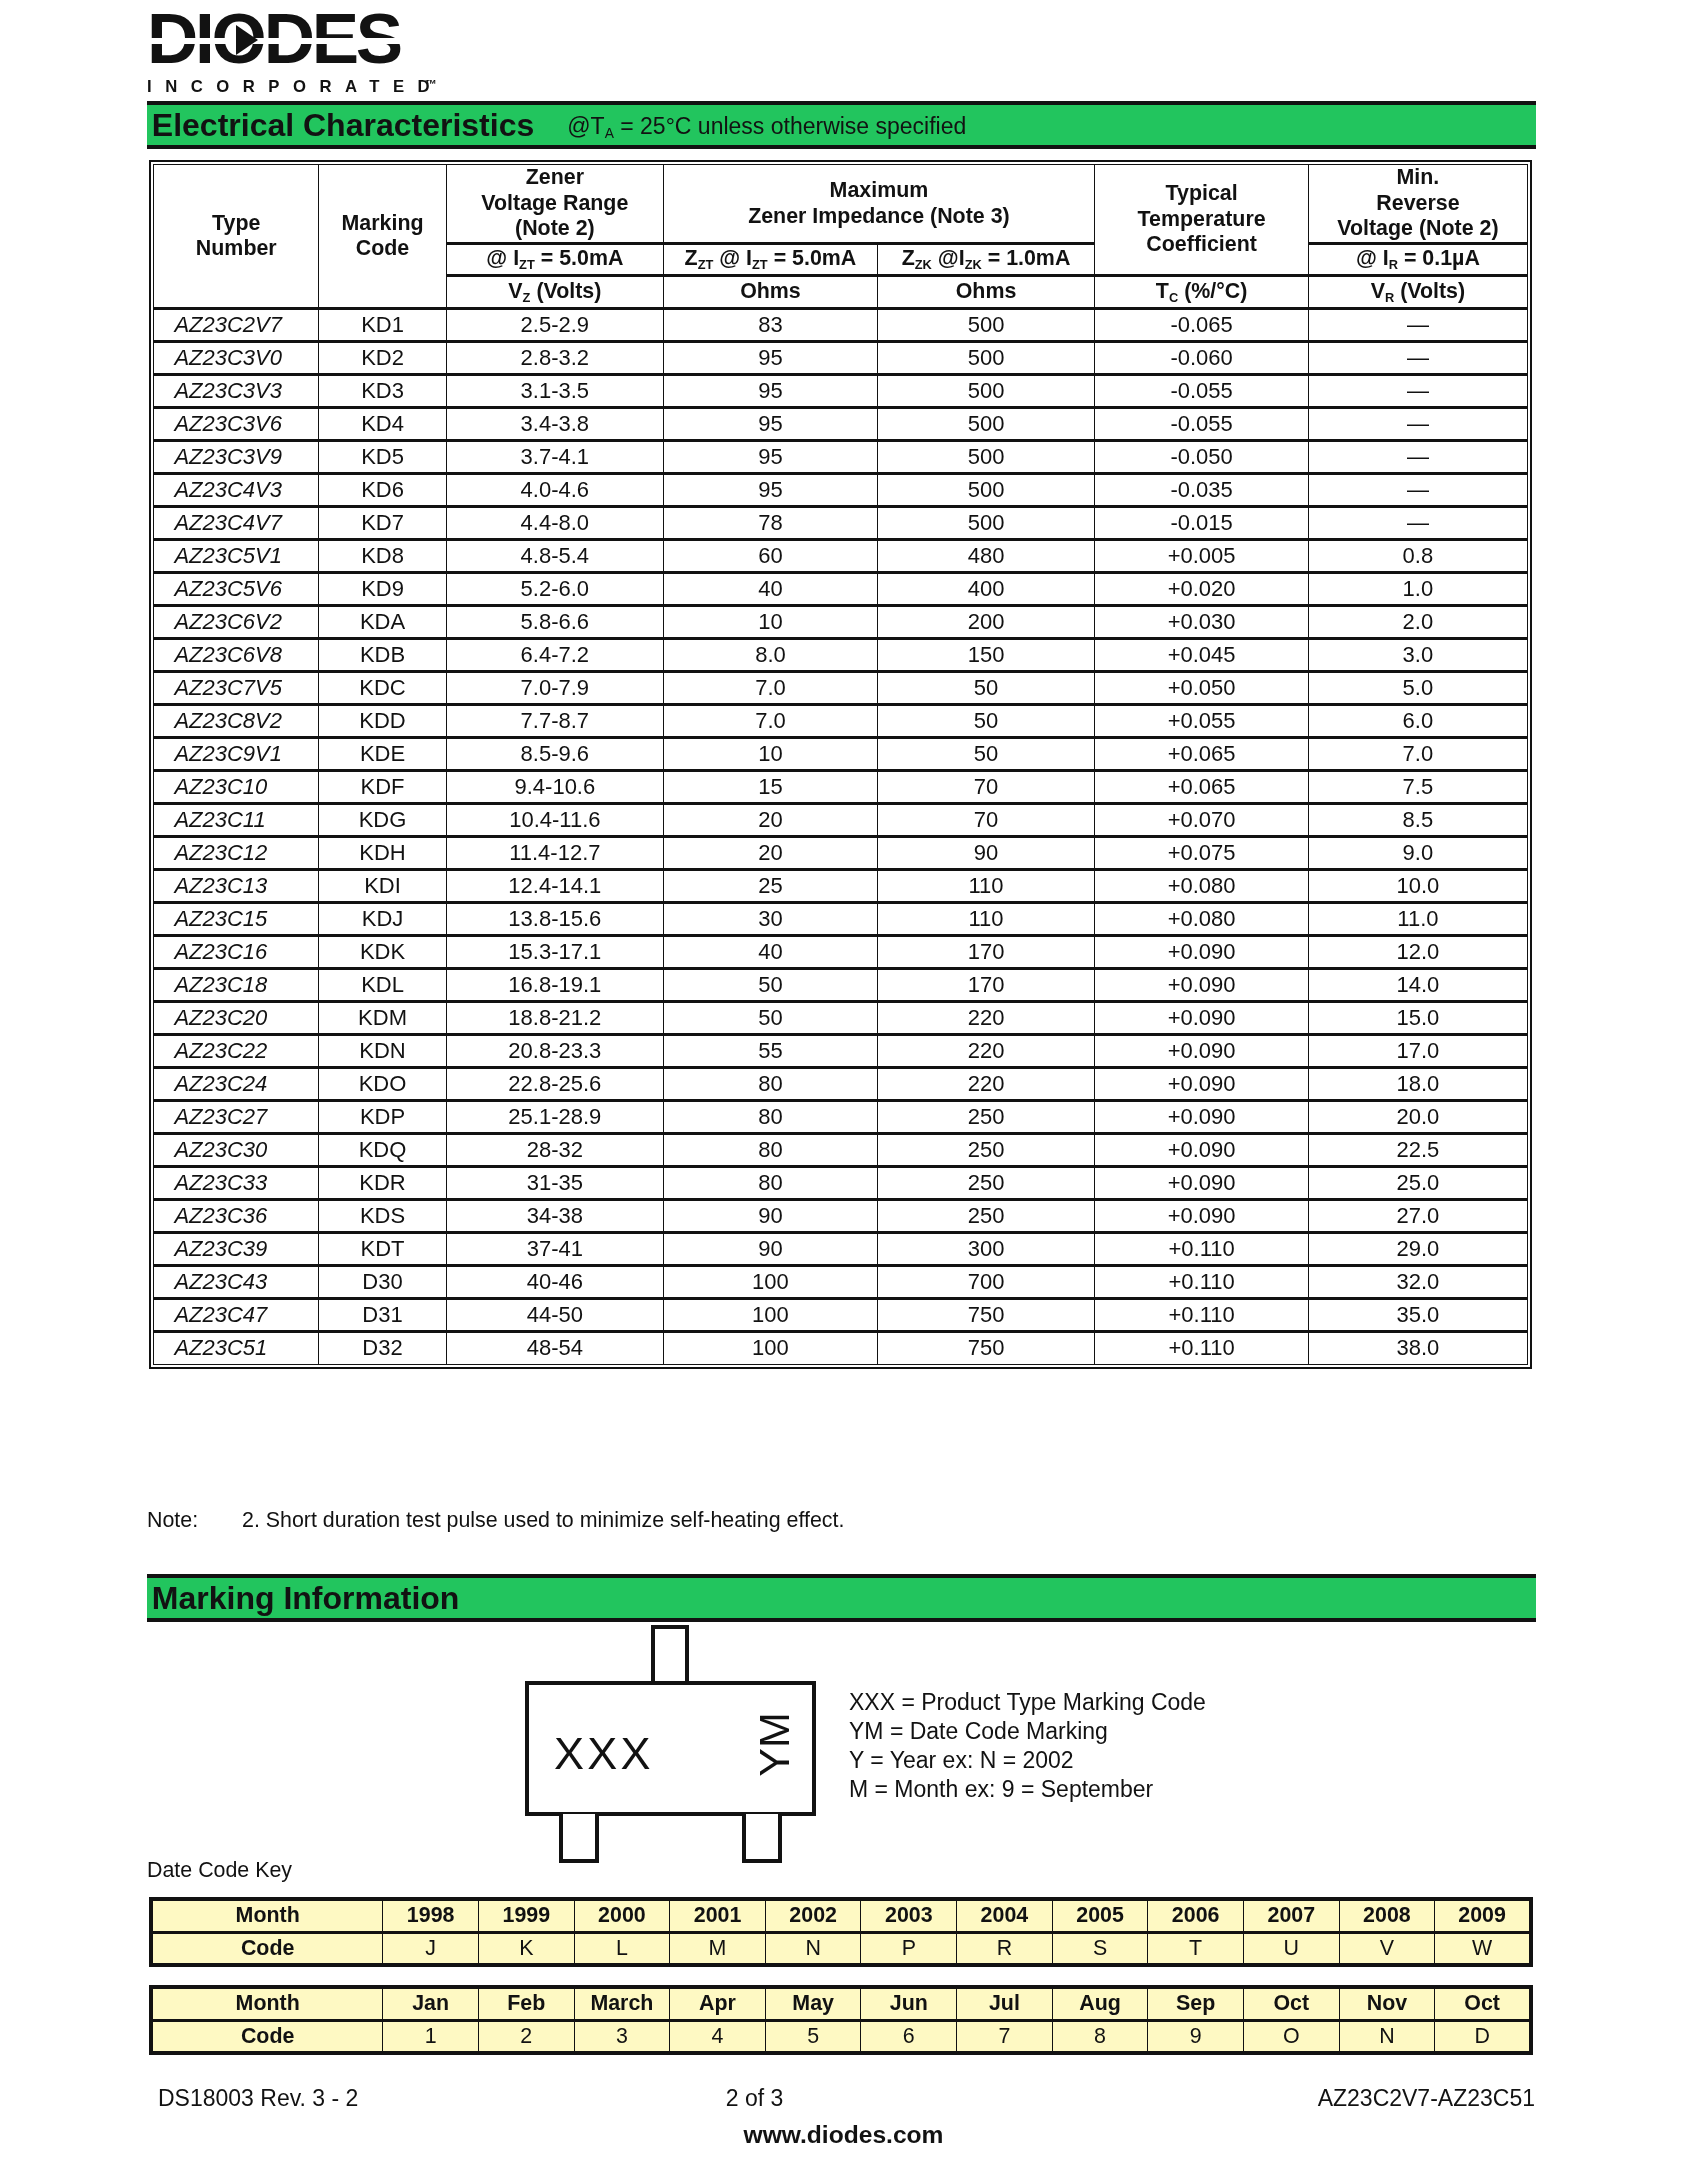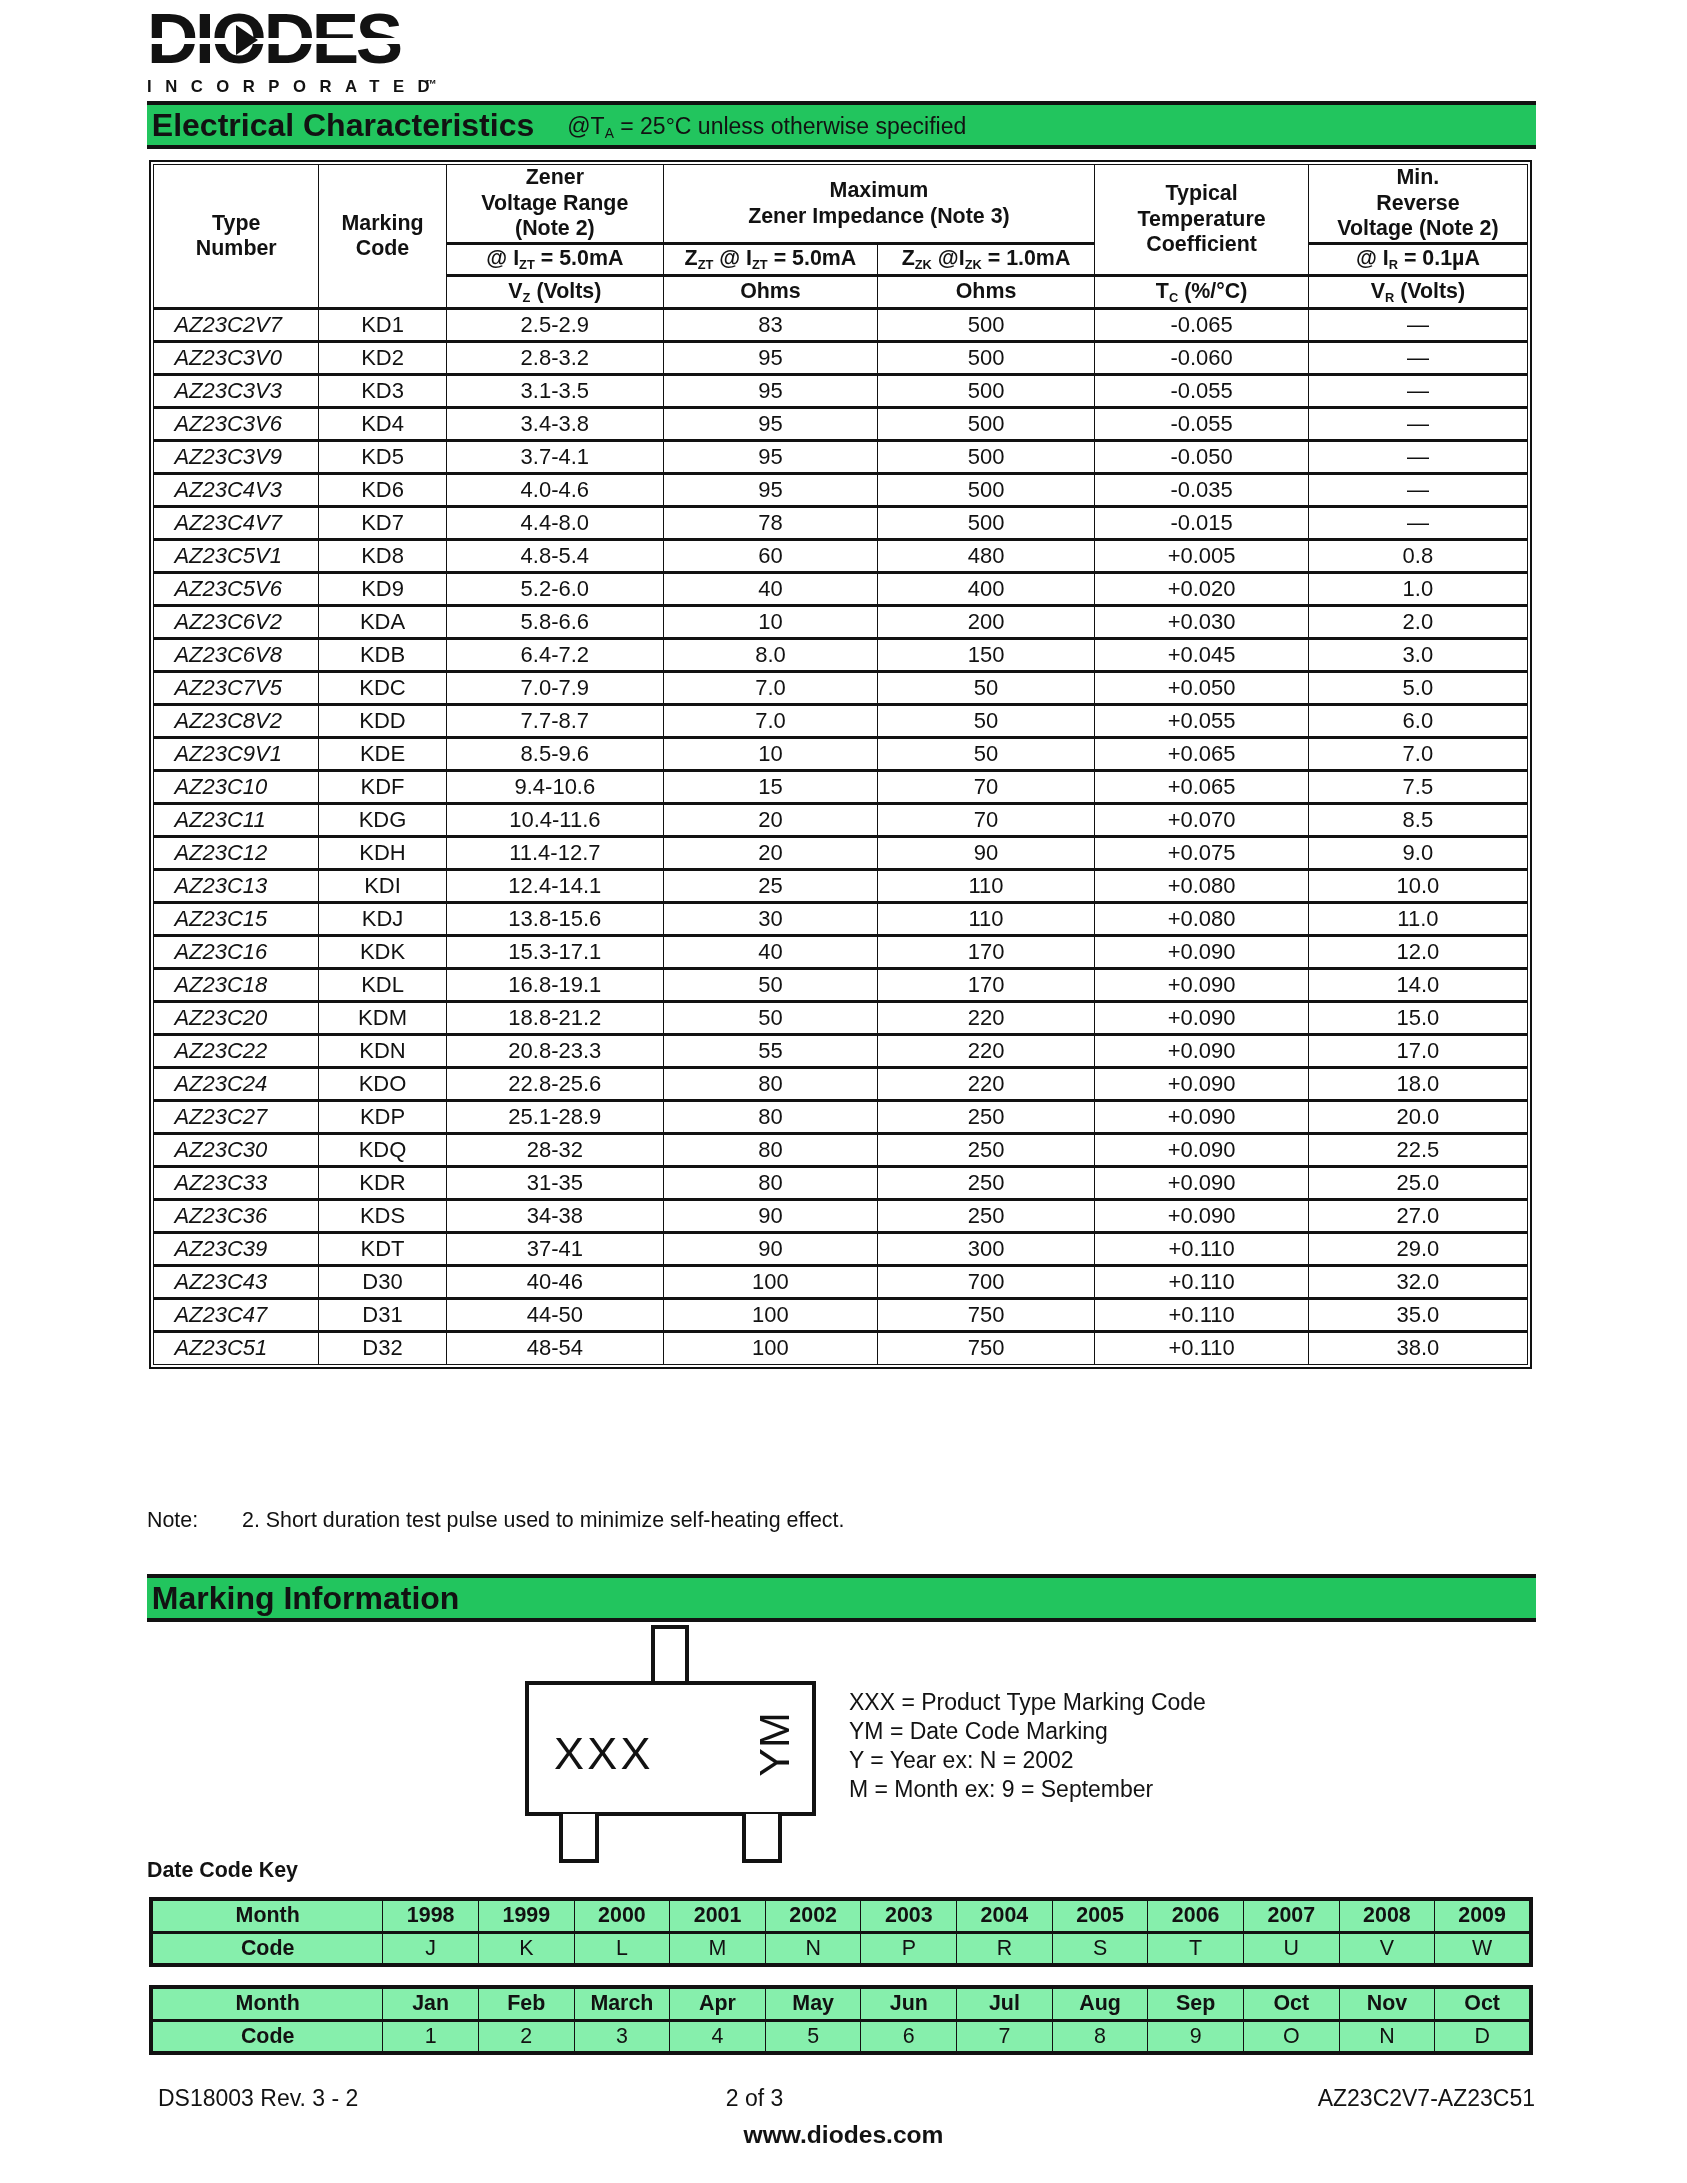--- a/index.html
+++ b/index.html
@@ -58,25 +58,25 @@
   .pkg{position:absolute;border:4px solid #121212;background:#fff;}
   .pkg-lead-top{left:651px;top:1625px;width:38px;height:59px;border-bottom:none;}
   .pkg-body{left:525px;top:1681px;width:291px;height:135px;}
   .pkg-lead-bl{left:559px;top:1814px;width:40px;height:49px;border-top:none;}
   .pkg-lead-br{left:742px;top:1814px;width:40px;height:49px;border-top:none;}
   .pkg-xxx{position:absolute;left:554px;top:1728px;font-size:45px;letter-spacing:3.2px;}
   .pkg-ym{position:absolute;left:719px;top:1723px;width:111px;height:43px;line-height:43px;
           text-align:center;font-size:43px;transform:rotate(-90deg);}
   .pkg-legend{position:absolute;left:849px;top:1688px;font-size:23px;line-height:29px;}
 
-  .datekey-label{position:absolute;left:147px;top:1858px;font-size:21.4px;font-weight:bold;}
+  .datekey-label{position:absolute;left:147px;top:1858px;font-size:21.4px;}
 
   
   table.dtable{position:absolute;left:149px;width:1384px;border-collapse:collapse;
-               table-layout:fixed;border:4px solid #121212;background:#86efac;}
+               table-layout:fixed;border:4px solid #121212;background:#fef9c3;}
   table.yt{top:1897px;}
   table.mt{top:1985px;}
   table.dtable td{border-left:1.6px solid #121212;border-right:1.6px solid #121212;
       border-top:3.2px solid #121212;border-bottom:3.2px solid #121212;
       text-align:center;vertical-align:middle;font-size:21.4px;height:33px;padding:0;}
   table.dtable tr:first-child td{font-weight:bold;}
   table.dtable td:first-child{font-weight:bold;}
 
   
   .footer-left{position:absolute;left:158px;top:2085px;font-size:23px;}

